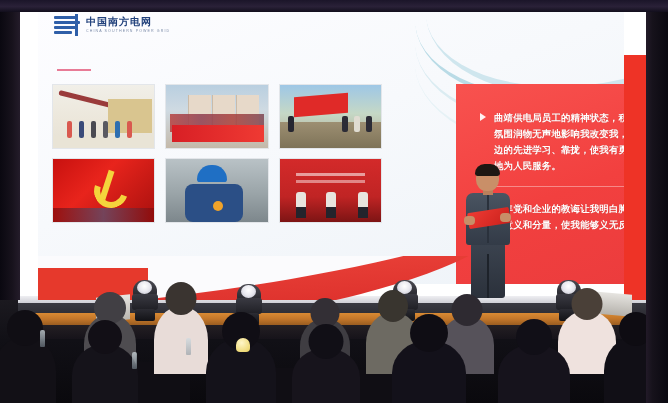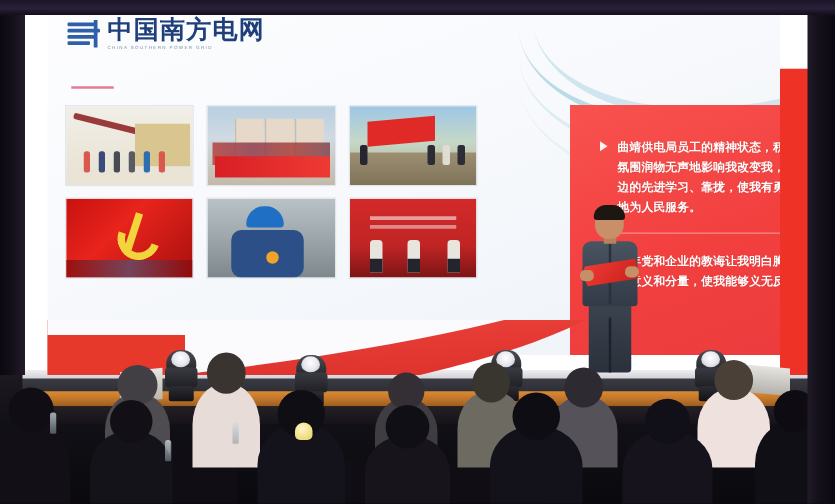--- a/index.html
+++ b/index.html
@@ -54,21 +54,21 @@
 
   
   .logo-row{position:absolute;left:16px;top:8px;display:flex;align-items:center;gap:6px;}
   .logo-mark{width:26px;height:22px;position:relative;}
   .logo-mark i{position:absolute;left:0;height:2.6px;background:#2f5fa8;border-radius:1px;}
   .logo-mark i.l1{top:2px;width:22px;}
   .logo-mark i.l2{top:7px;width:26px;}
   .logo-mark i.l3{top:12px;width:22px;}
   .logo-mark i.l4{top:17px;width:18px;}
   .logo-mark b{position:absolute;right:2px;top:0px;width:3px;height:22px;background:#2f5fa8;display:block;}
-  .logo-cn{font-size:20px;font-weight:bold;color:#1f3f7a;letter-spacing:1px;line-height:1;}
+  .logo-cn{font-size:10px;font-weight:bold;color:#1f3f7a;letter-spacing:1px;line-height:1;}
   .logo-en{font-size:3.6px;color:#7b8ba8;letter-spacing:1.1px;margin-top:2px;}
 
   
   .slide-title{
     position:absolute;left:18px;top:40px;font-size:17px;font-weight:bold;
     color:#e0134b;letter-spacing:.5px;
     text-shadow:0 0 1px rgba(224,19,75,.45);
   }
   .title-rule{position:absolute;left:19px;top:63px;width:34px;height:2px;background:#e87b96;}
 

